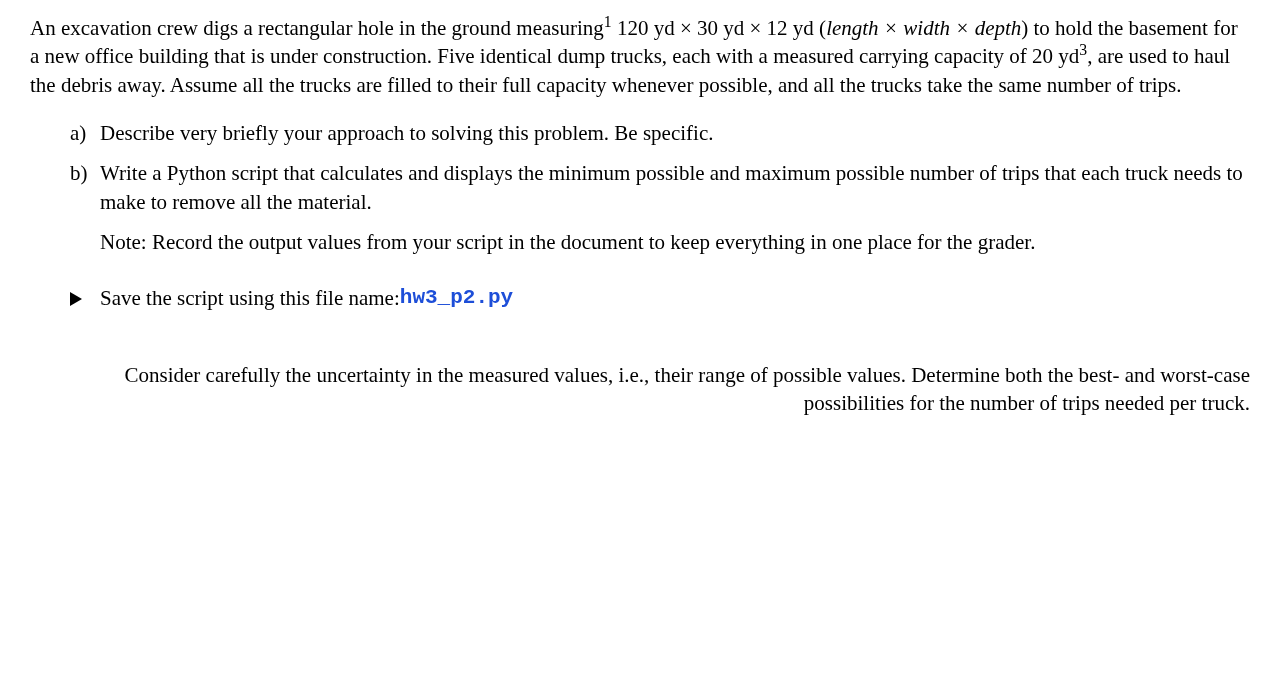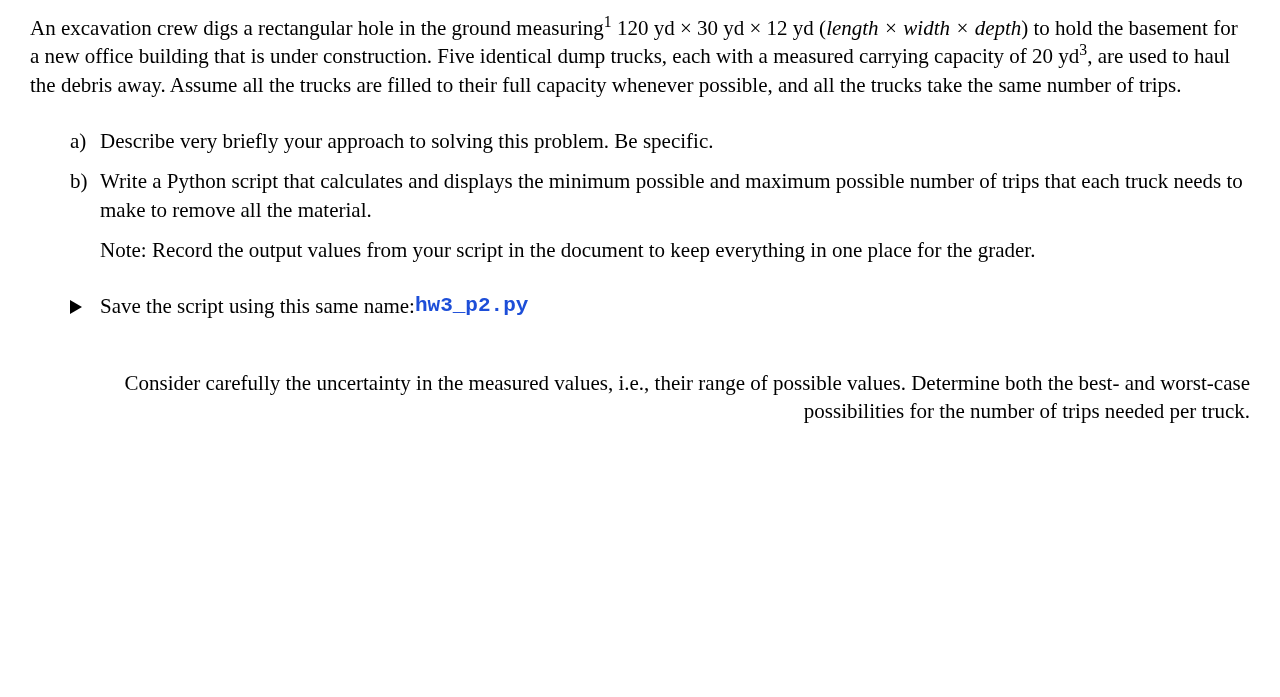--- a/index.html
+++ b/index.html
@@ -10,21 +10,21 @@
     body {
       font-family: 'Times New Roman', Times, serif;
       font-size: 21px;
       line-height: 1.35;
       color: #000;
       background: #fff;
       padding: 14px 30px 30px 30px;
       width: 1280px;
     }
     .problem-statement {
-      margin-bottom: 28px;
+      margin-bottom: 20px;
     }
     .italic {
       font-style: italic;
     }
     sup {
       font-size: 0.75em;
       vertical-align: super;
       line-height: 0;
     }
     .parts {
@@ -96,19 +96,19 @@
     <div class="part-label">b)</div>
     <div class="part-content">
       <span>Write a Python script that calculates and displays the minimum possible and maximum possible number of trips that each truck needs to make to remove all the material.</span>
       <div class="part-note">Note: Record the output values from your script in the document to keep everything in one place for the grader.</div>
     </div>
   </div>
 </div>
 
 <div class="save-line">
   <span class="triangle"></span>
-  <span>Save the script using this same name: </span>
+  <span>Save the script using this file name: </span>
   <span class="filename">hw3_p2.py</span>
 </div>
 
 <div class="hint">
   <div class="hint-content">Consider carefully the uncertainty in the measured values, i.e., their range of possible values. Determine both the best- and worst-case possibilities for the number of trips needed per truck.</div>
 </div>
 
 </body></html>

